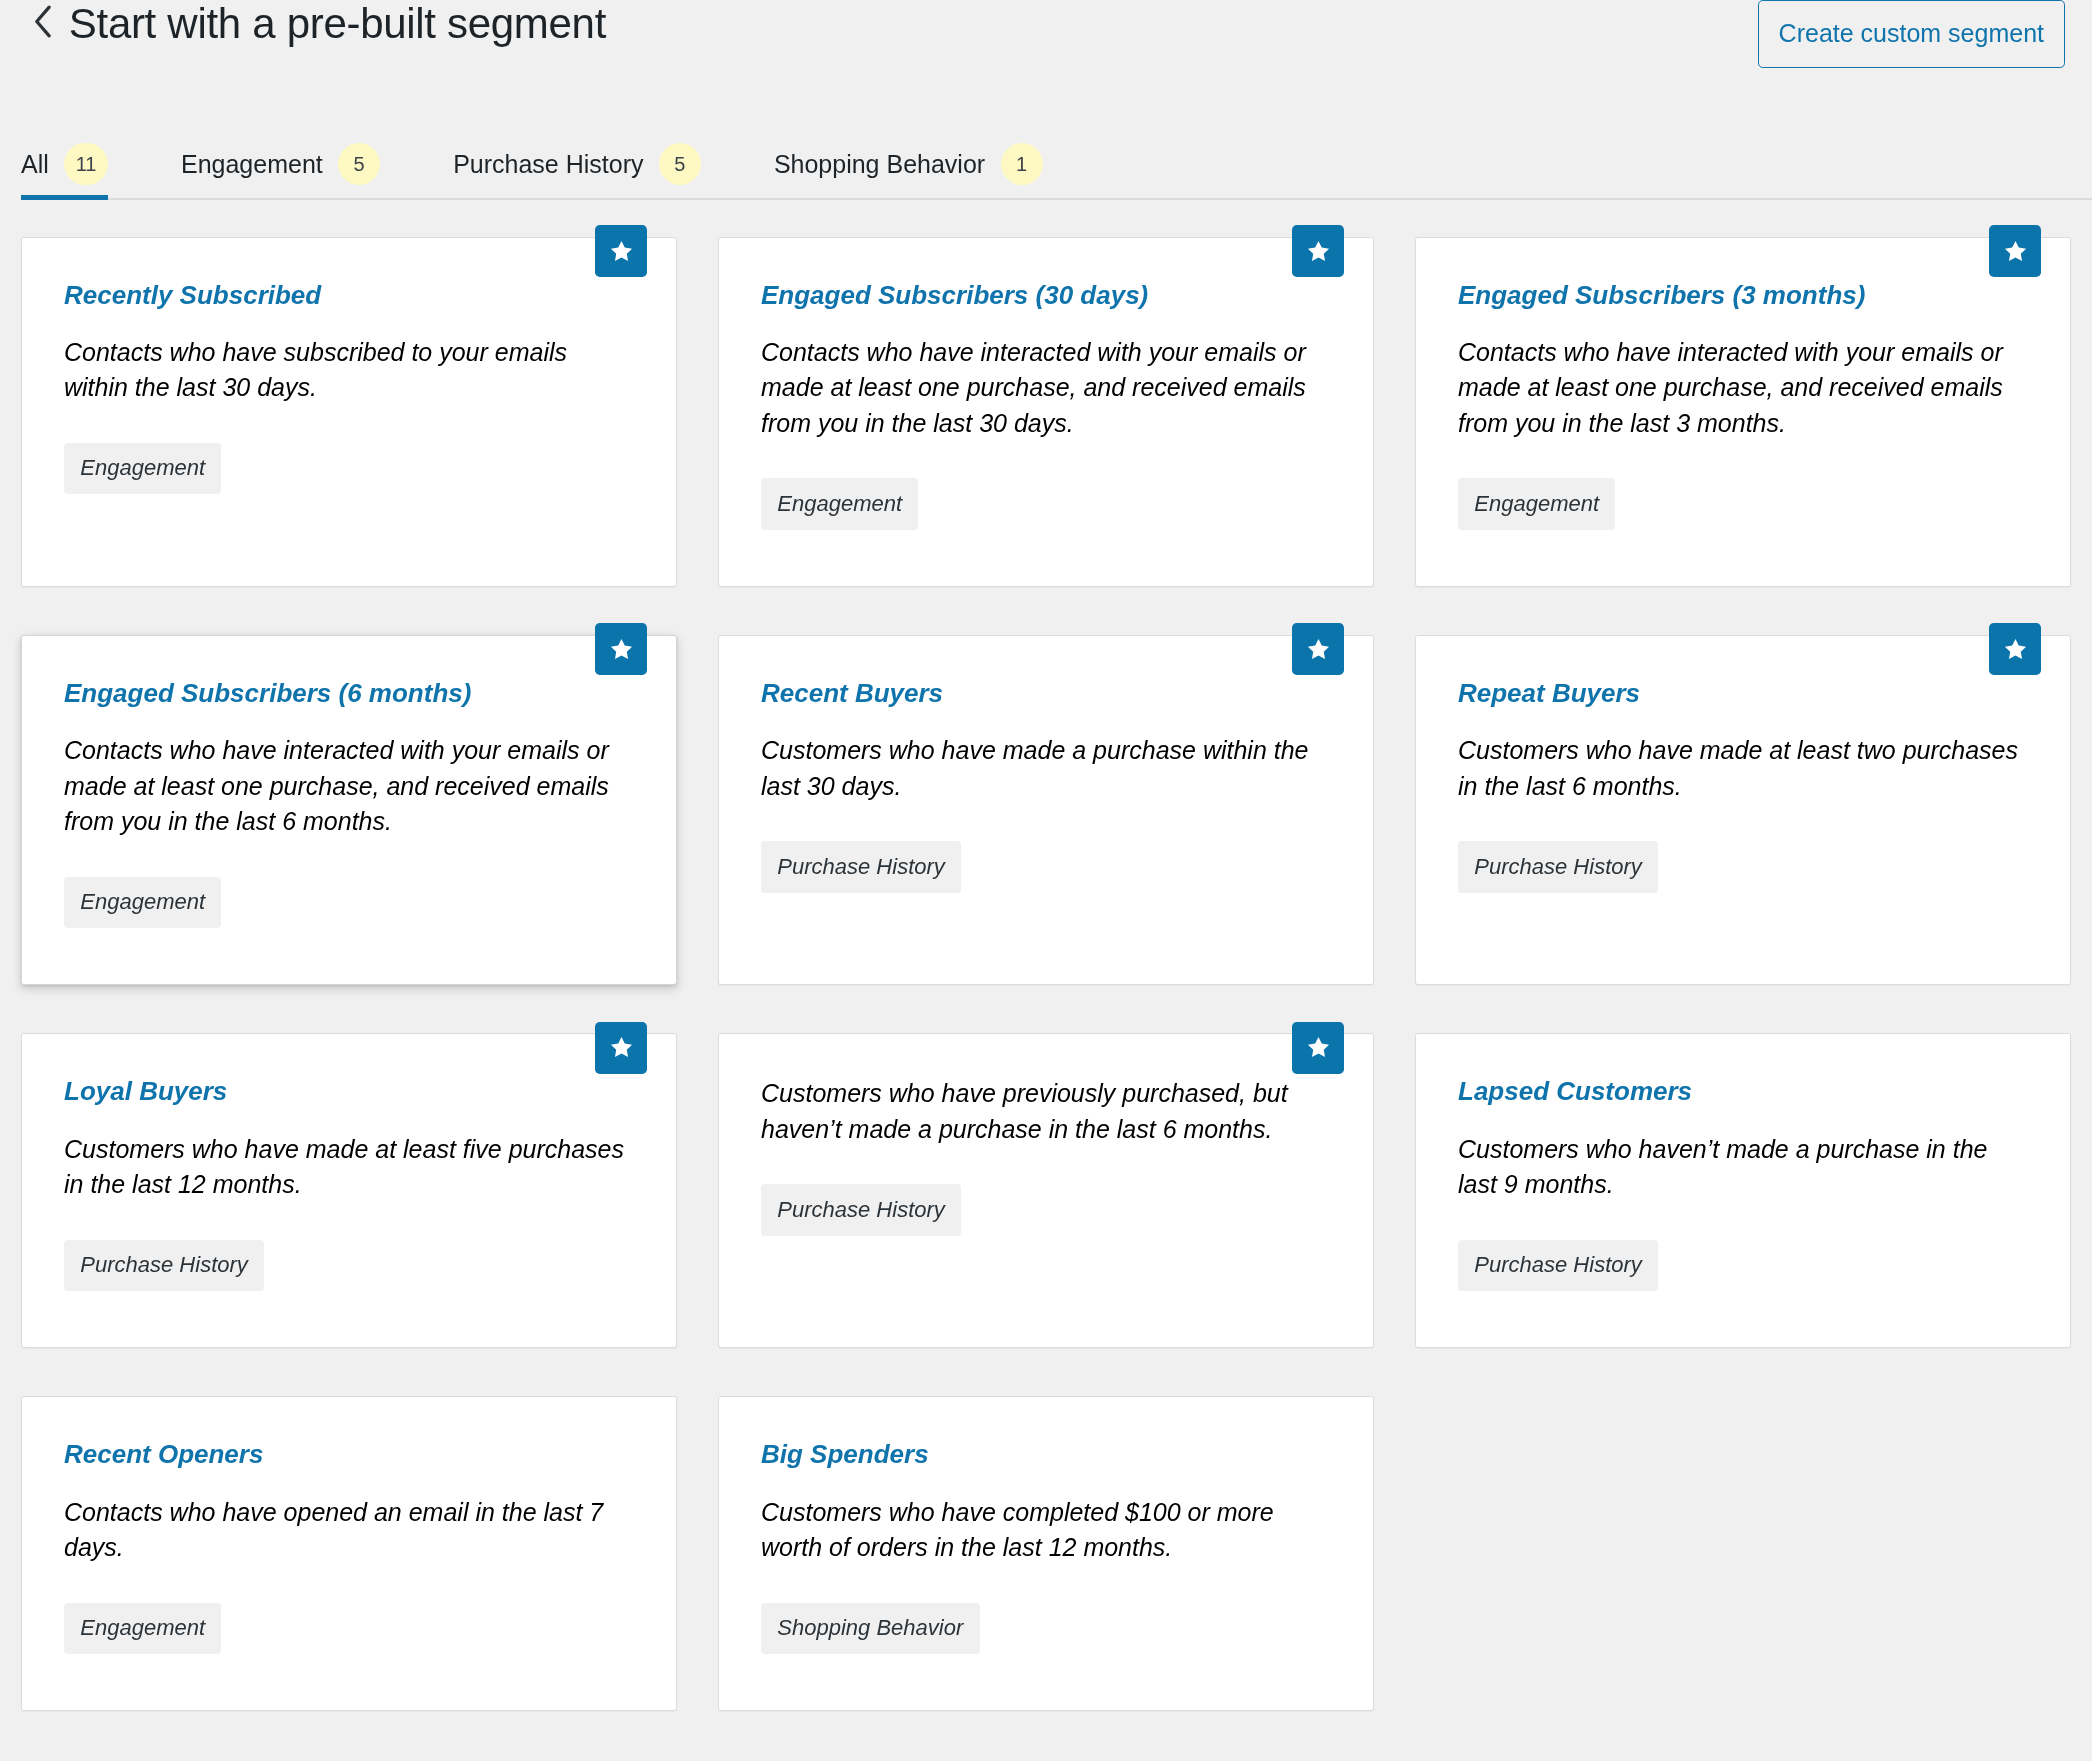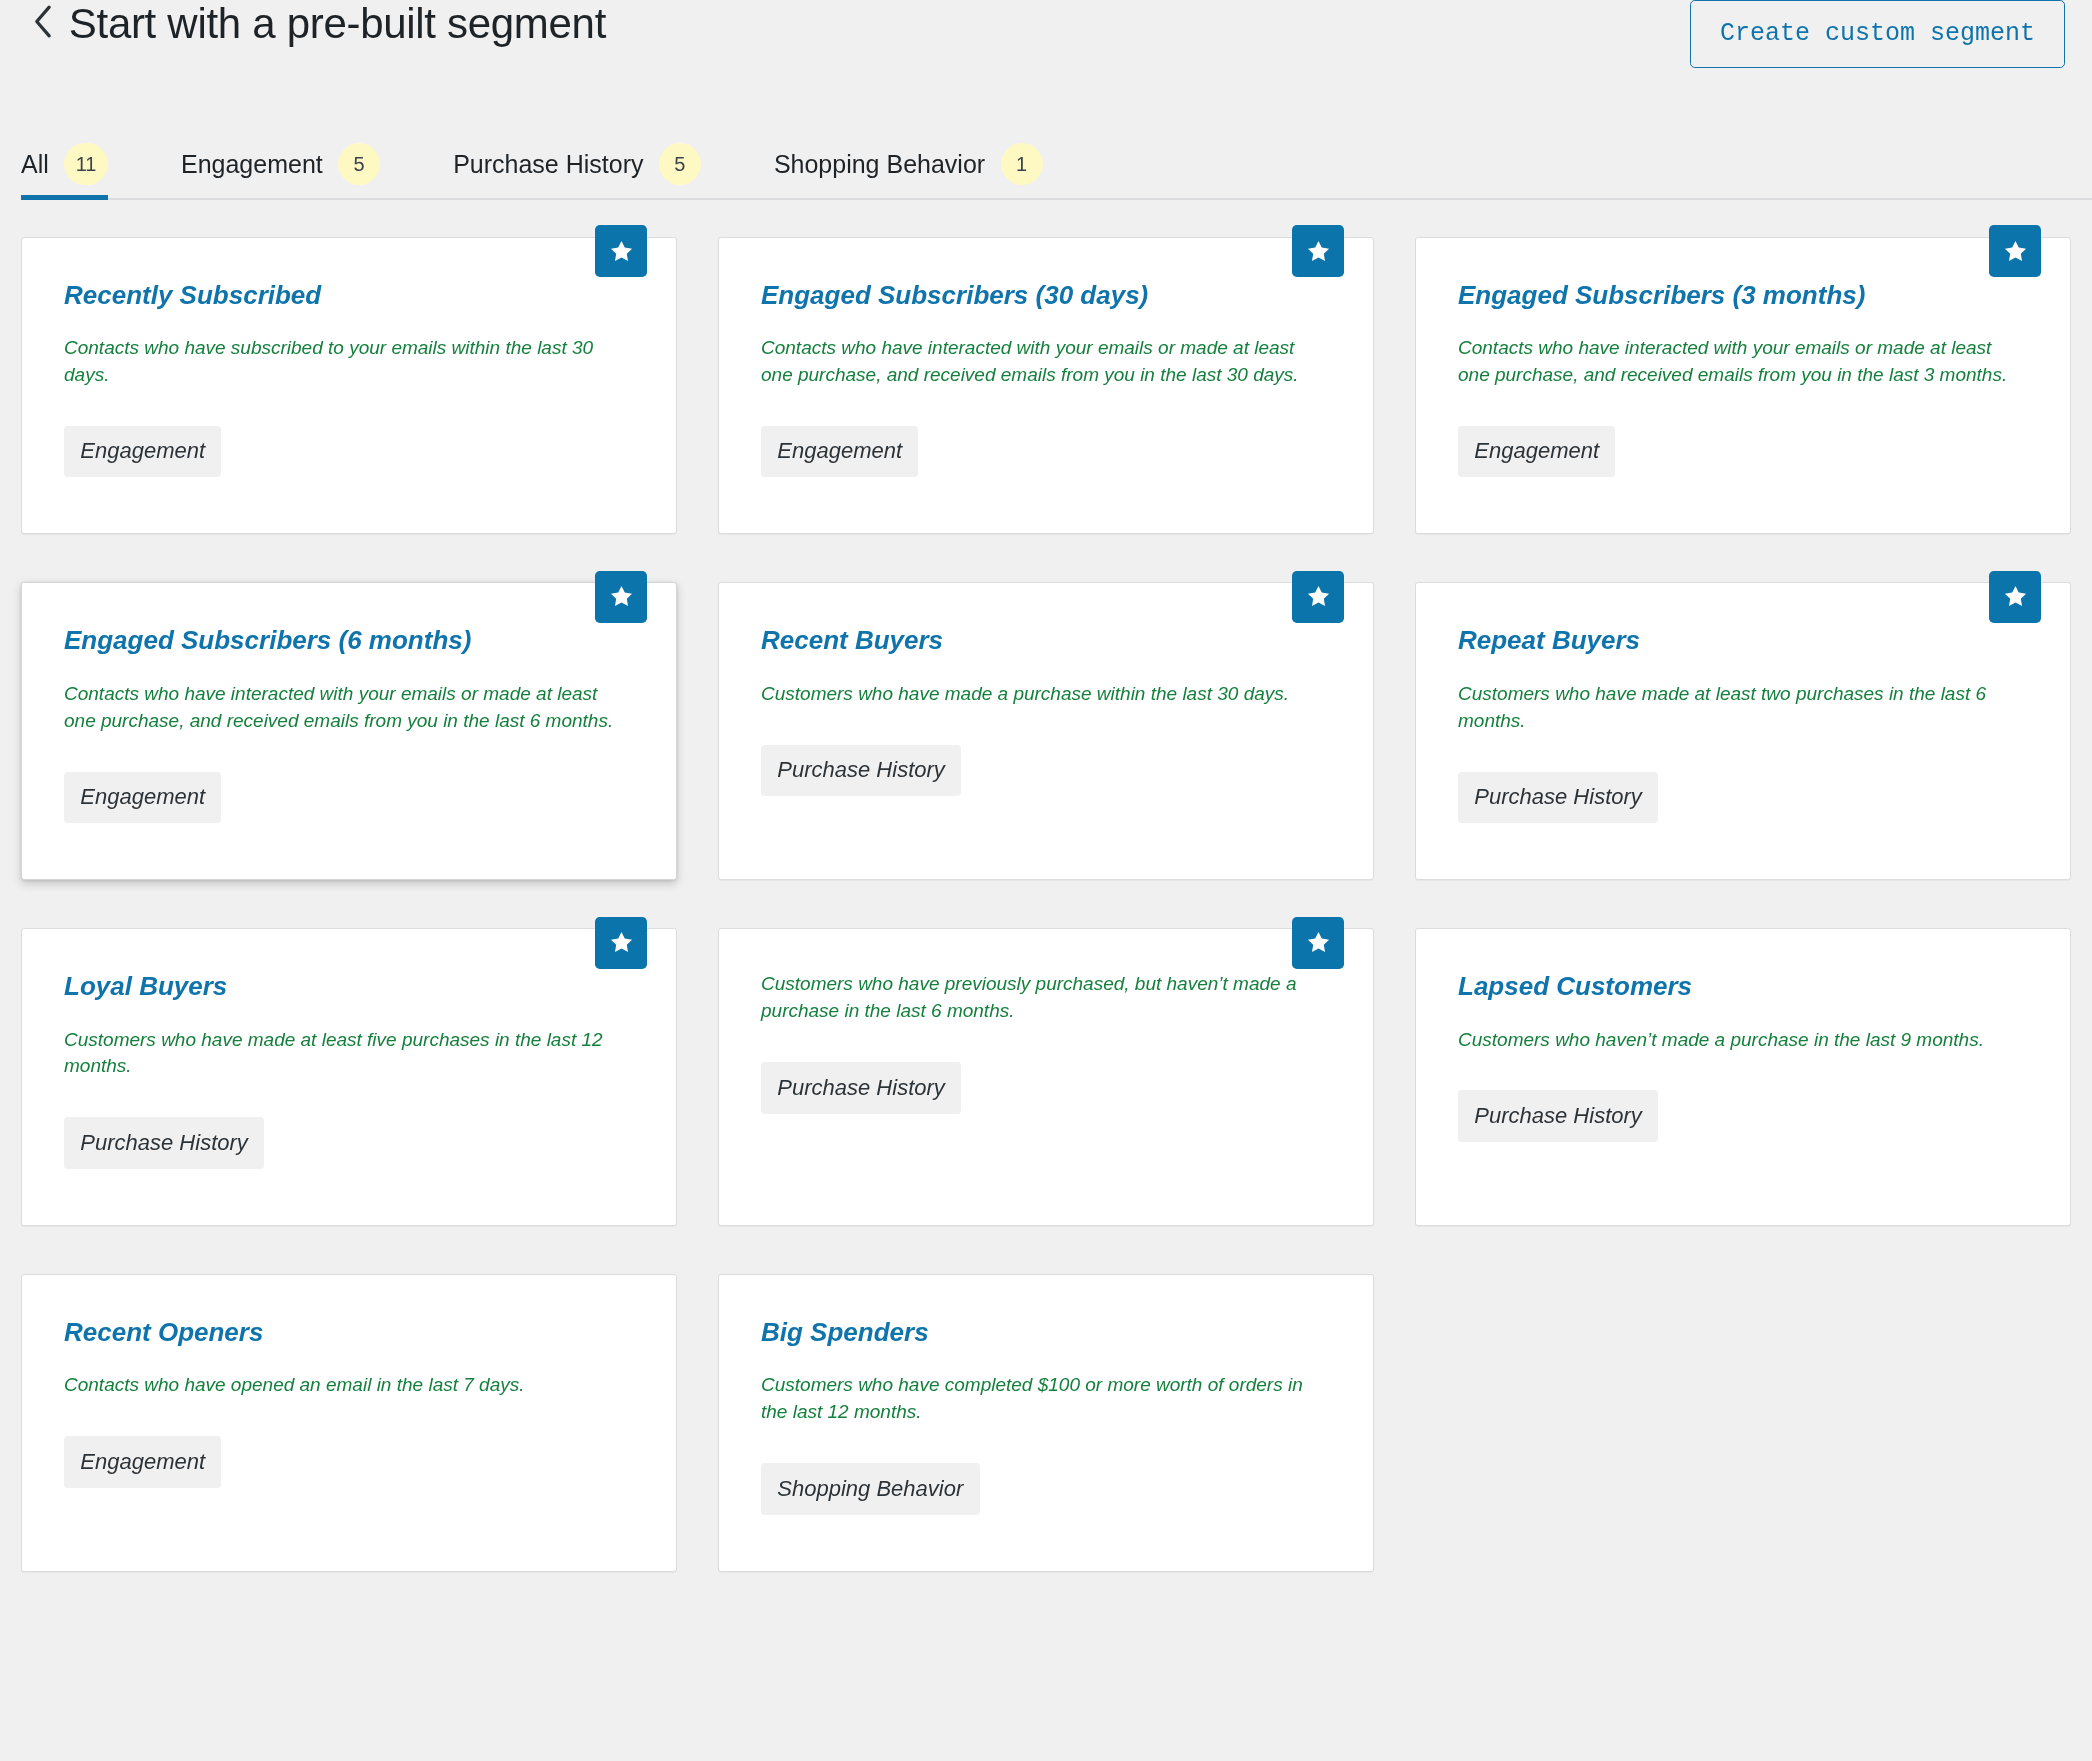--- a/index.html
+++ b/index.html
@@ -47,28 +47,28 @@
     line-height: 1.15;
     font-weight: 400;
     color: #1d2327;
     letter-spacing: -0.3px;
     white-space: nowrap;
   }
 
   .header-spacer { flex: 1 1 auto; }
 
   .create-btn {
-    font-family: Liberation Mono, monospace;
+    font-family: Liberation Sans, sans-serif;
     font-size: 25px;
     line-height: 1;
     color: #1074ac;
     background: transparent;
     border: 1.9px solid #1074ac;
     border-radius: 4.8px;
-    padding: 20px 29px 21px;
+    padding: 20px 20px 21px;
     cursor: pointer;
     white-space: nowrap;
   }
 
   
   .tabs-wrap {
     position: relative;
     padding: 0 21px;
     margin-top: 11.5px;
   }
@@ -157,23 +157,23 @@
 
   .card-title {
     font-size: 26px;
     font-weight: 700;
     color: #1074ac;
     line-height: 1.2;
     margin-bottom: 24px;
   }
 
   .card-desc {
-    font-size: 19px;
+    font-size: 25px;
     line-height: 1.42;
-    color: #15803d;
+    color: #000000;
     margin-bottom: 37px;
     max-width: 615px;
   }
 
   .card-tag {
     display: inline-block;
     background: #f0f0f1;
     color: #2c3338;
     font-size: 22px;
     line-height: 1;

